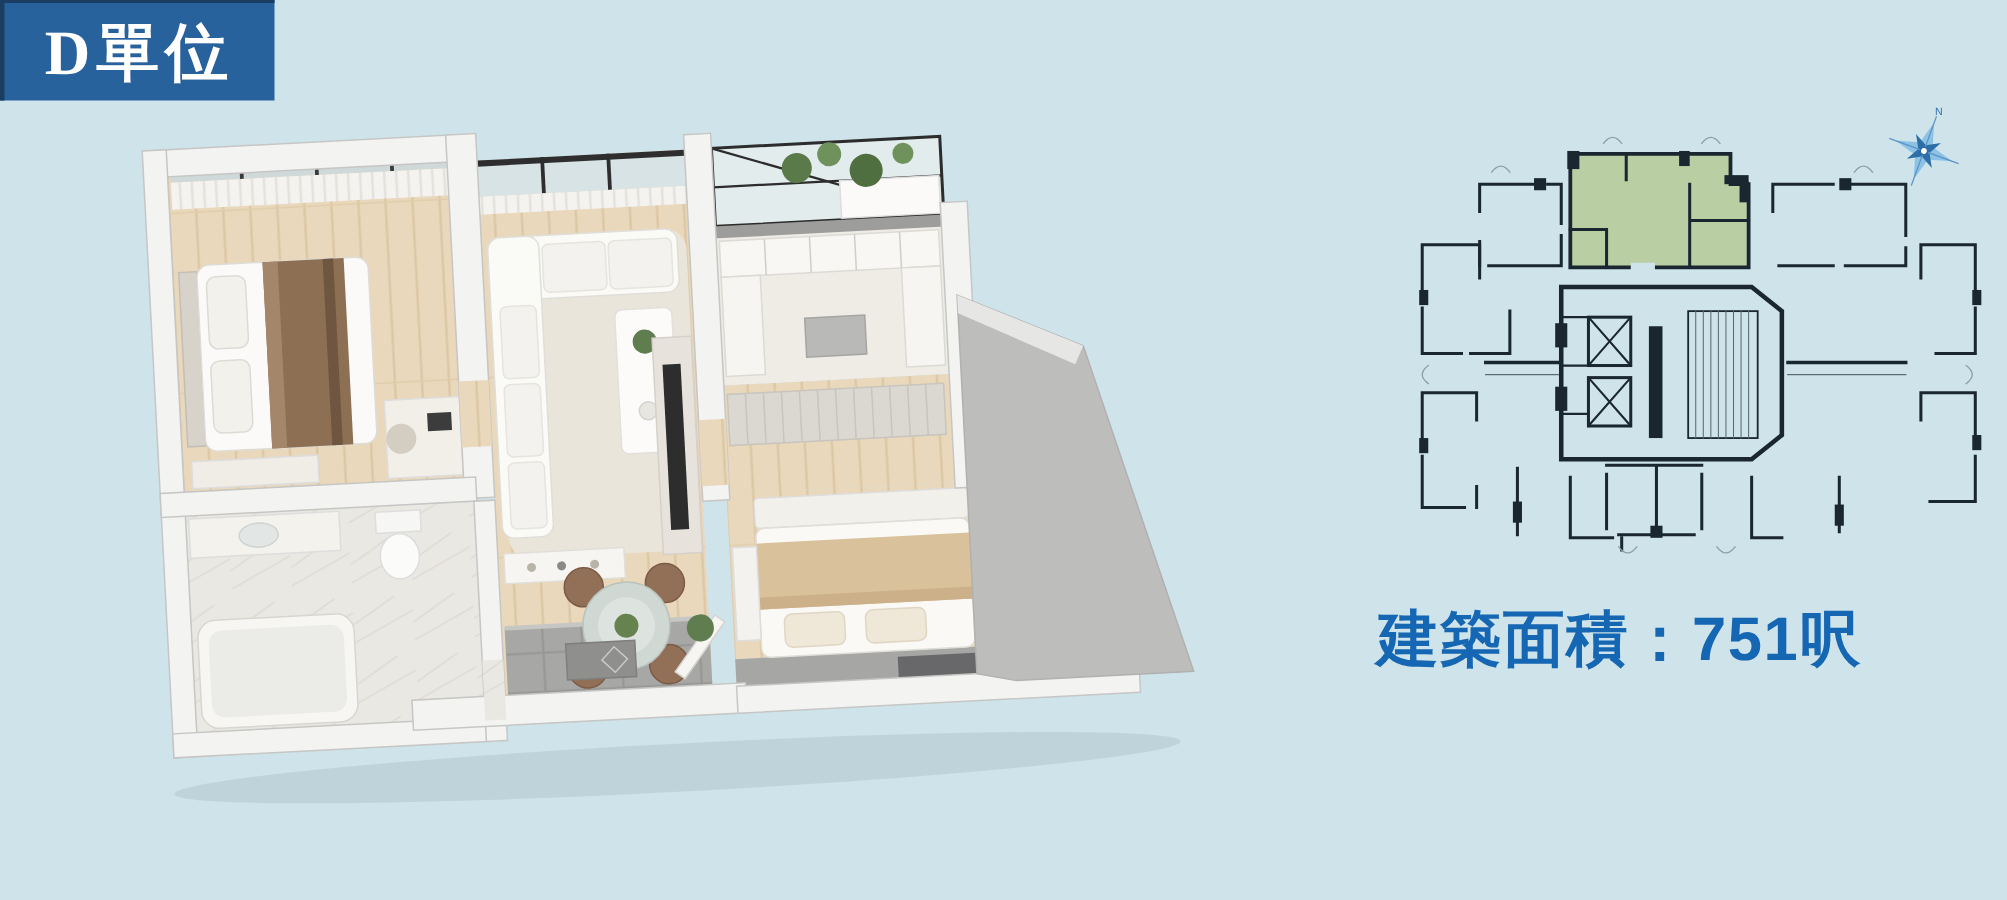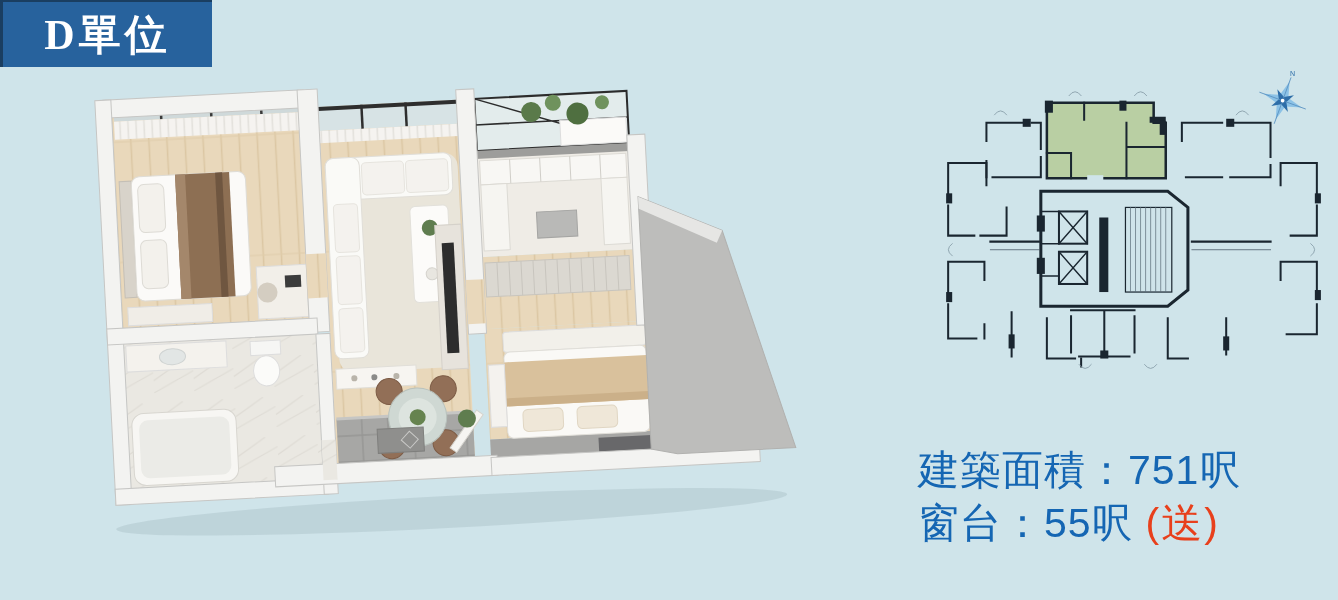--- a/index.html
+++ b/index.html
@@ -1,27 +1,27 @@
 <!DOCTYPE html>
 <html><head>
 <meta charset="utf-8">
 <style>
   html,body{margin:0;padding:0;background:#9db6bf;}
   .canvas{position:relative;width:1338px;height:600px;background:#cfe4ea;overflow:hidden;
           font-family:"Liberation Sans","DejaVu Sans",sans-serif;}
-  .title-badge{position:absolute;left:0;top:0;width:212px;height:67px;background:#27629d;
+  .title-badge{position:absolute;left:0;top:0;width:183px;height:67px;background:#27629d;
           border-left:3px solid #1a3e61;border-top:2px solid #1a3e61;box-sizing:border-box;
           display:flex;align-items:center;justify-content:center;}
   .title-badge span{color:#ffffff;font-family:"Liberation Serif","DejaVu Serif",serif;
           font-weight:700;font-size:42px;letter-spacing:4px;white-space:nowrap;}
   .plan3d{position:absolute;left:70px;top:66px;width:722px;height:474px;}
   .keyplan{position:absolute;left:928px;top:64px;width:408px;height:308px;}
   svg{overflow:visible;display:block;}
-  .specs{position:absolute;left:918px;top:400px;color:#1566b3;font-weight:400;
-         font-size:41px;line-height:53px;letter-spacing:1px;white-space:nowrap;margin-top:44px;}
+  .specs{position:absolute;left:918px;top:400px;color:#1566b3;font-weight:700;
+         font-size:41px;line-height:53px;letter-spacing:1px;white-space:nowrap;}
   .specs .note{color:#e8401c;margin-left:12px;letter-spacing:2px;}
 </style>
 </head>
 <body>
 
 <div class="canvas">
 
   <div class="title-badge">
     <span>D單位</span>
   </div>
@@ -262,16 +262,15 @@
         <path d="M0,-24 V24 M-24,0 H24" stroke="#5b93c2" stroke-width="0.8"></path>
         <circle r="2.4" fill="#ffffff" stroke="#2e6ea8" stroke-width="1"></circle>
         <text x="1" y="-26" font-size="7" fill="#2e6ea8" stroke="none" text-anchor="middle" transform="rotate(-20 1 -26)">N</text>
       </g>
     </g>
   </svg>
   </div>
 
   <div class="specs">
     <div class="spec-row"><span>建築面積</span><span>：</span><span>751呎</span><span class="note"></span></div>
-    <div class="spec-row"><span>窗台</span><span>：</span><span>55呎</span><span class="note">(送)</span></div>
   </div>
 
 </div>
 
 </body></html>

